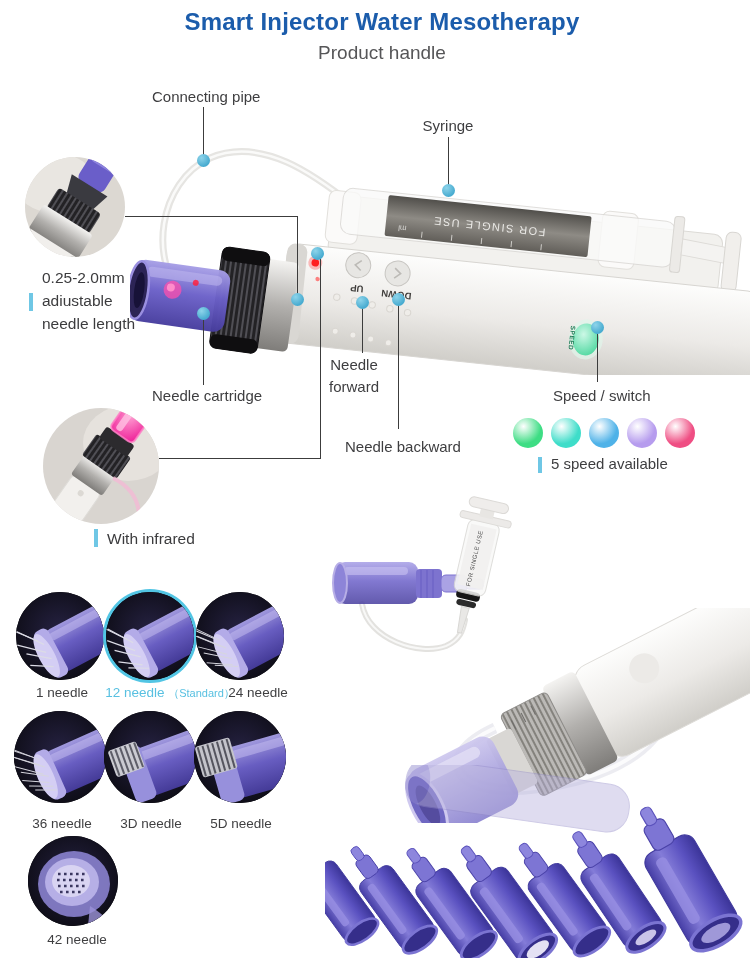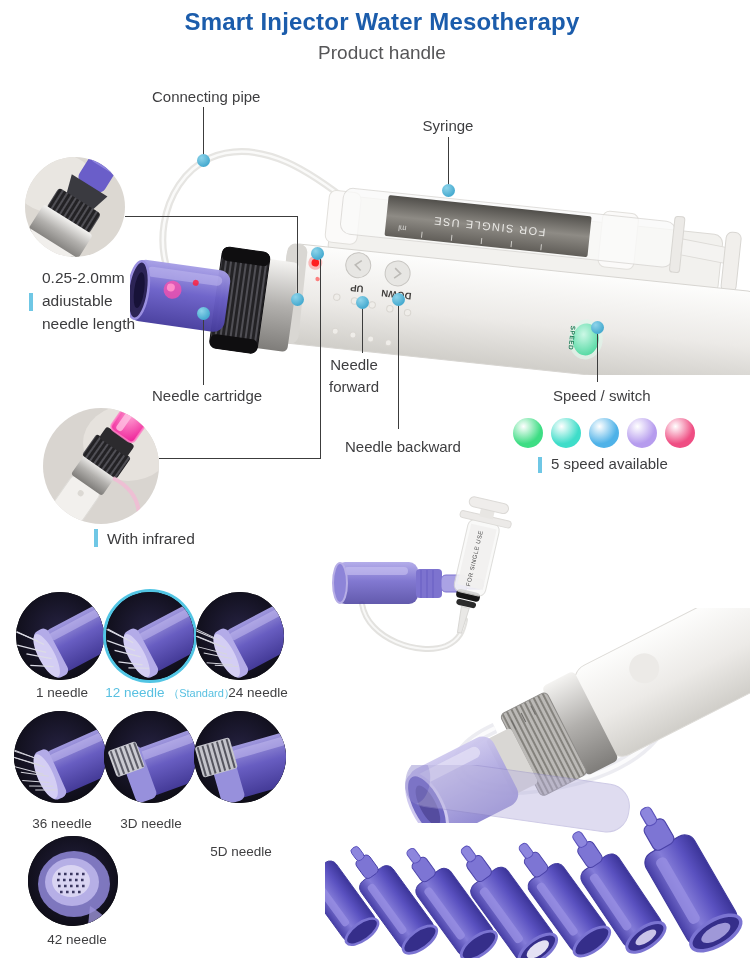--- a/index.html
+++ b/index.html
@@ -518,16 +518,16 @@
       </g>
       <path d="M 62 70 C 75 78, 82 86, 84 90 L 60 90 Z" fill="#9c94d8" opacity=".8"></path>
     </svg>
   </div>
 
   <div class="nlabel" style="left:62px;top:685px;">1 needle</div>
   <div class="nlabel hl" style="left:170px;top:685px;"><span>12 needle</span> <span class="suffix">（Standard）</span></div>
   <div class="nlabel" style="left:258px;top:685px;">24 needle</div>
   <div class="nlabel" style="left:62px;top:816px;">36 needle</div>
   <div class="nlabel" style="left:151px;top:816px;">3D needle</div>
-  <div class="nlabel" style="left:241px;top:816px;margin-top:28px;">5D needle</div>
+  <div class="nlabel" style="left:241px;top:816px;">5D needle</div>
   <div class="nlabel" style="left:77px;top:932px;">42 needle</div>
 
 </div>
 
 </body></html>

